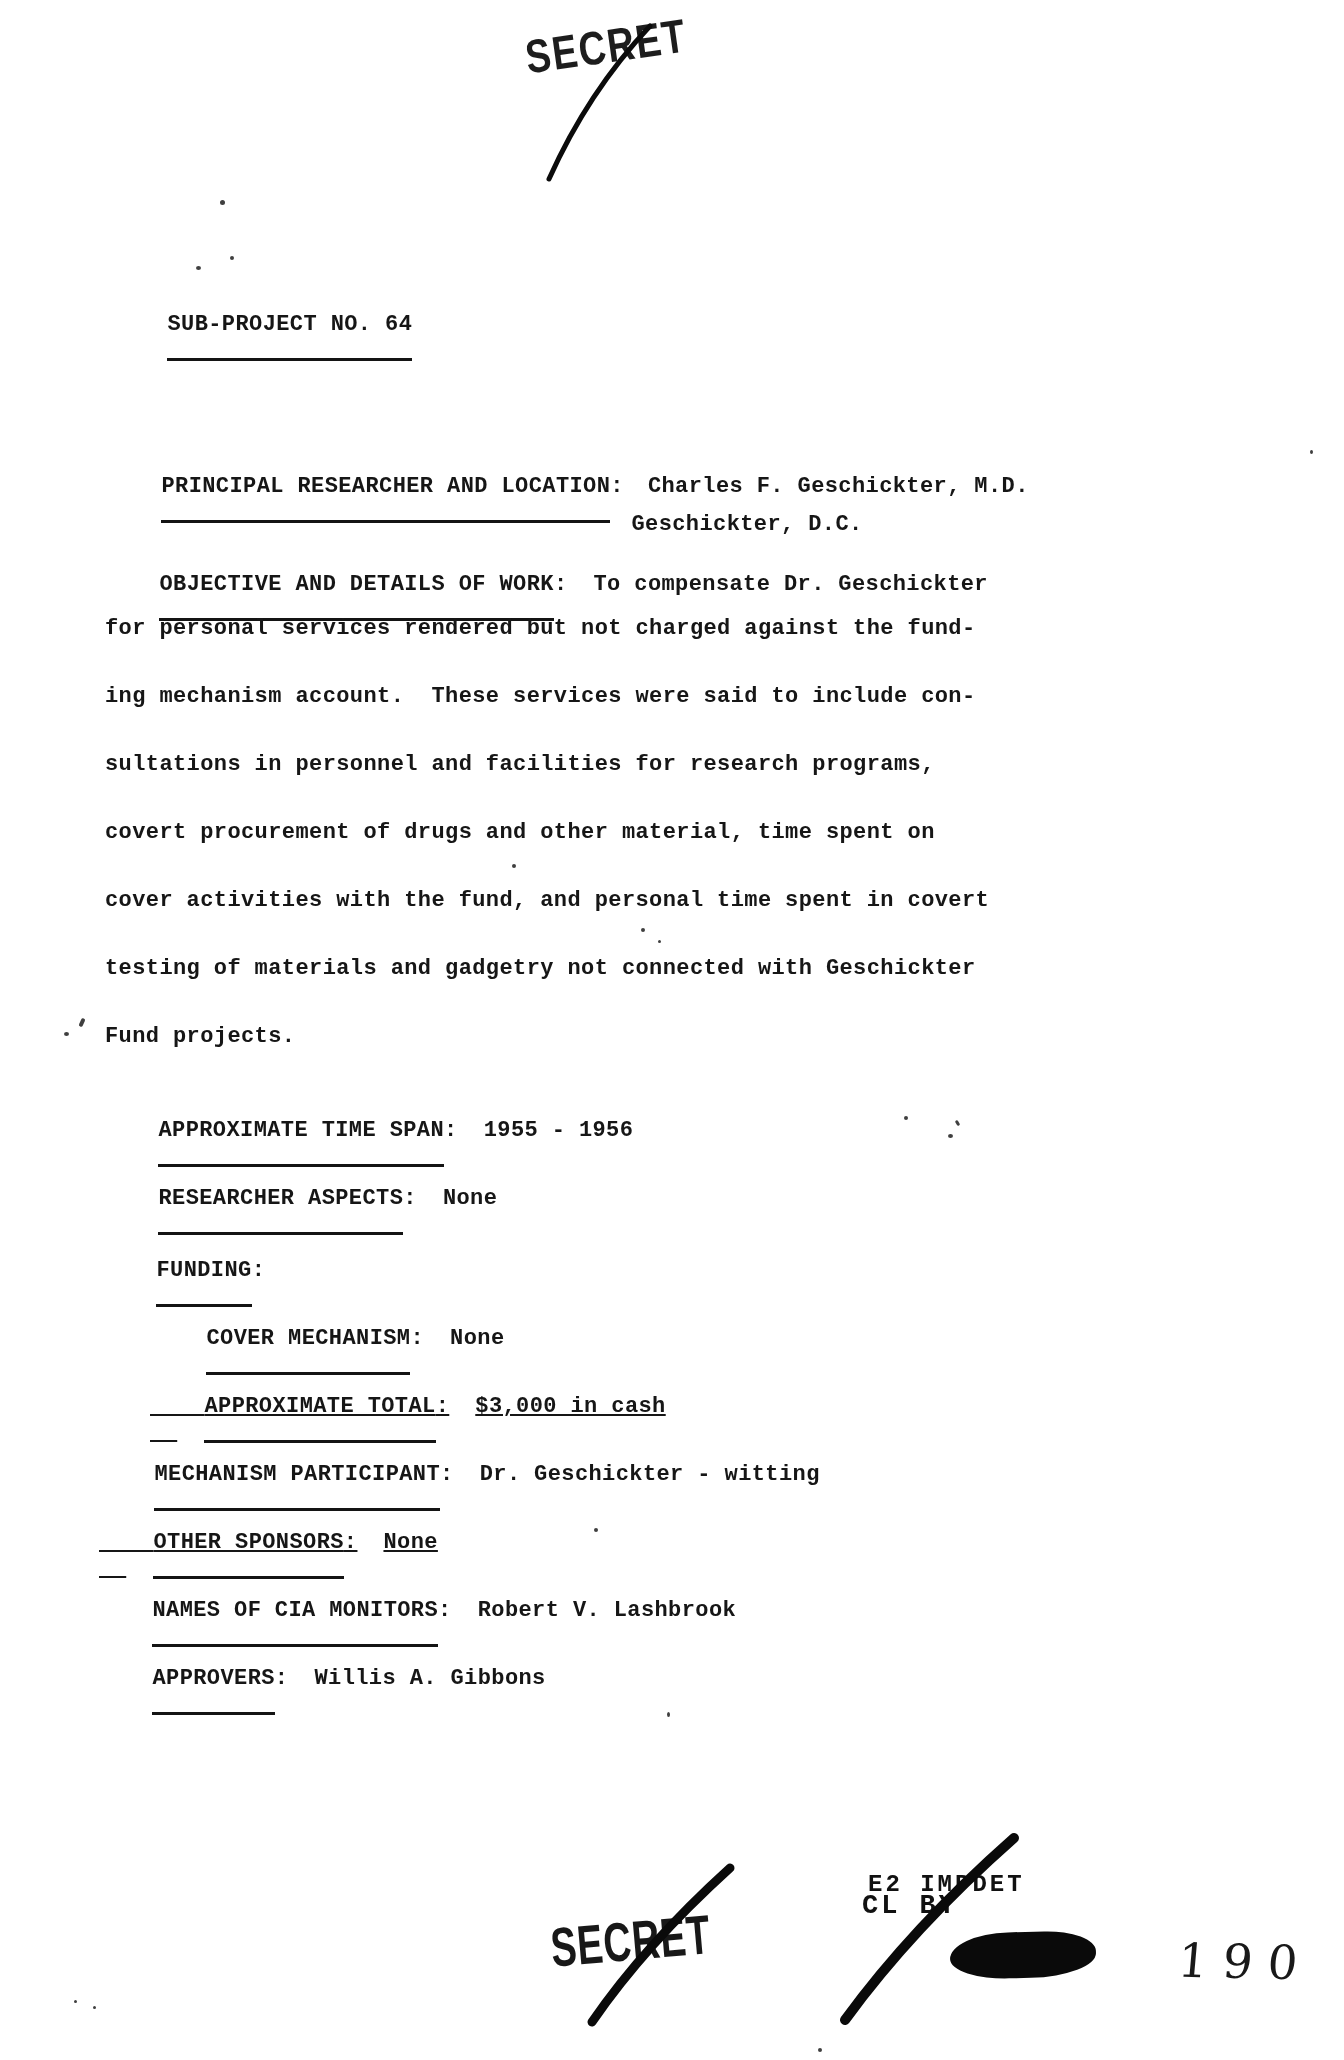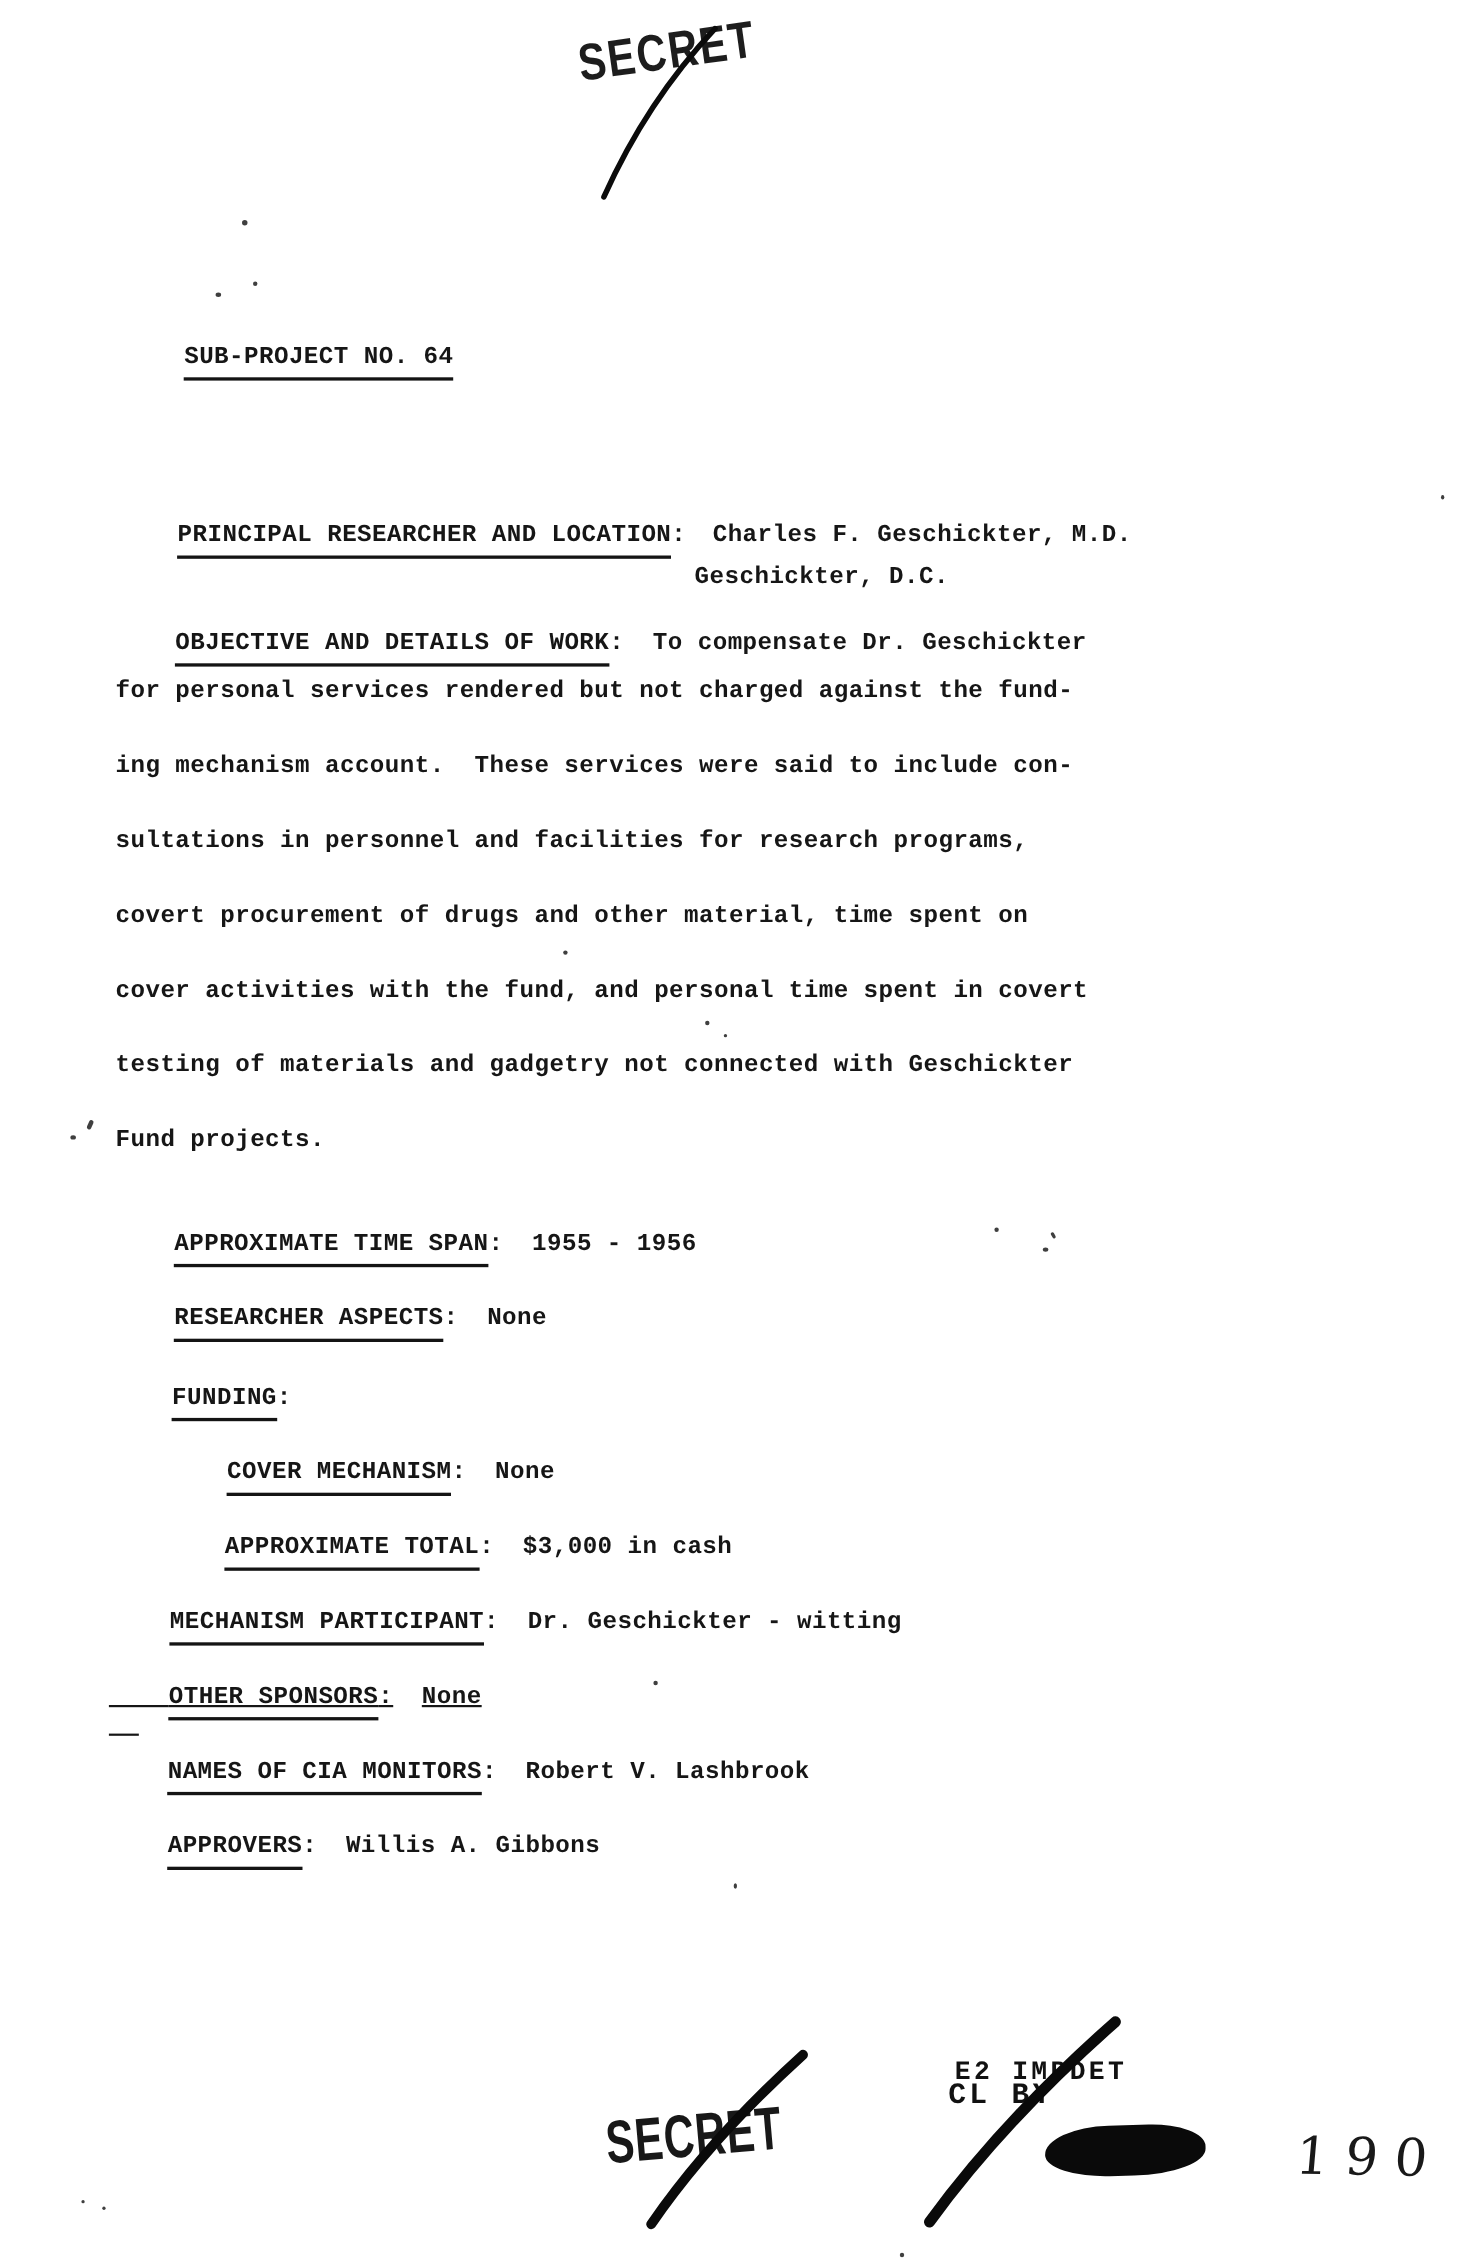--- a/index.html
+++ b/index.html
@@ -13,21 +13,21 @@
   }
   .row{
     position:absolute;
     white-space:pre;
     font:bold 22px/26px "Liberation Mono","DejaVu Sans Mono",monospace;
     color:#161616;
     letter-spacing:.4px;
   }
   .lbl{
     border-bottom:3px solid #141414;
-    padding-bottom:6px;
+    padding-bottom:21px;
   }
   .val{margin-left:26px;}
   .val-tight{margin-left:24px;}
   .stamp{
     position:absolute;
     font-family:"Liberation Sans","DejaVu Sans",sans-serif;
     font-weight:bold;
     color:#0c0c0c;
     white-space:pre;
   }
@@ -106,21 +106,21 @@
   </div>
   <div class="row" style="left:104px;top:1160px;">
     <span class="lbl">RESEARCHER ASPECTS</span><span>:</span><span class="val">None</span>
   </div>
   <div class="row" style="left:102px;top:1232px;">
     <span class="lbl">FUNDING</span><span>:</span><span class="val"></span>
   </div>
   <div class="row" style="left:152px;top:1300px;">
     <span class="lbl">COVER MECHANISM</span><span>:</span><span class="val">None</span>
   </div>
-  <div class="row" style="left:150px;top:1368px;">
+  <div class="row" style="left:150px;top:1368px;text-decoration:underline;">
     <span class="lbl">APPROXIMATE TOTAL</span><span>:</span><span class="val">$3,000 in cash</span>
   </div>
   <div class="row" style="left:100px;top:1436px;">
     <span class="lbl">MECHANISM PARTICIPANT</span><span>:</span><span class="val">Dr. Geschickter - witting</span>
   </div>
   <div class="row" style="left:99px;top:1504px;text-decoration:underline;">
     <span class="lbl">OTHER SPONSORS</span><span>:</span><span class="val">None</span>
   </div>
   <div class="row" style="left:98px;top:1572px;">
     <span class="lbl">NAMES OF CIA MONITORS</span><span>:</span><span class="val">Robert V. Lashbrook</span>

